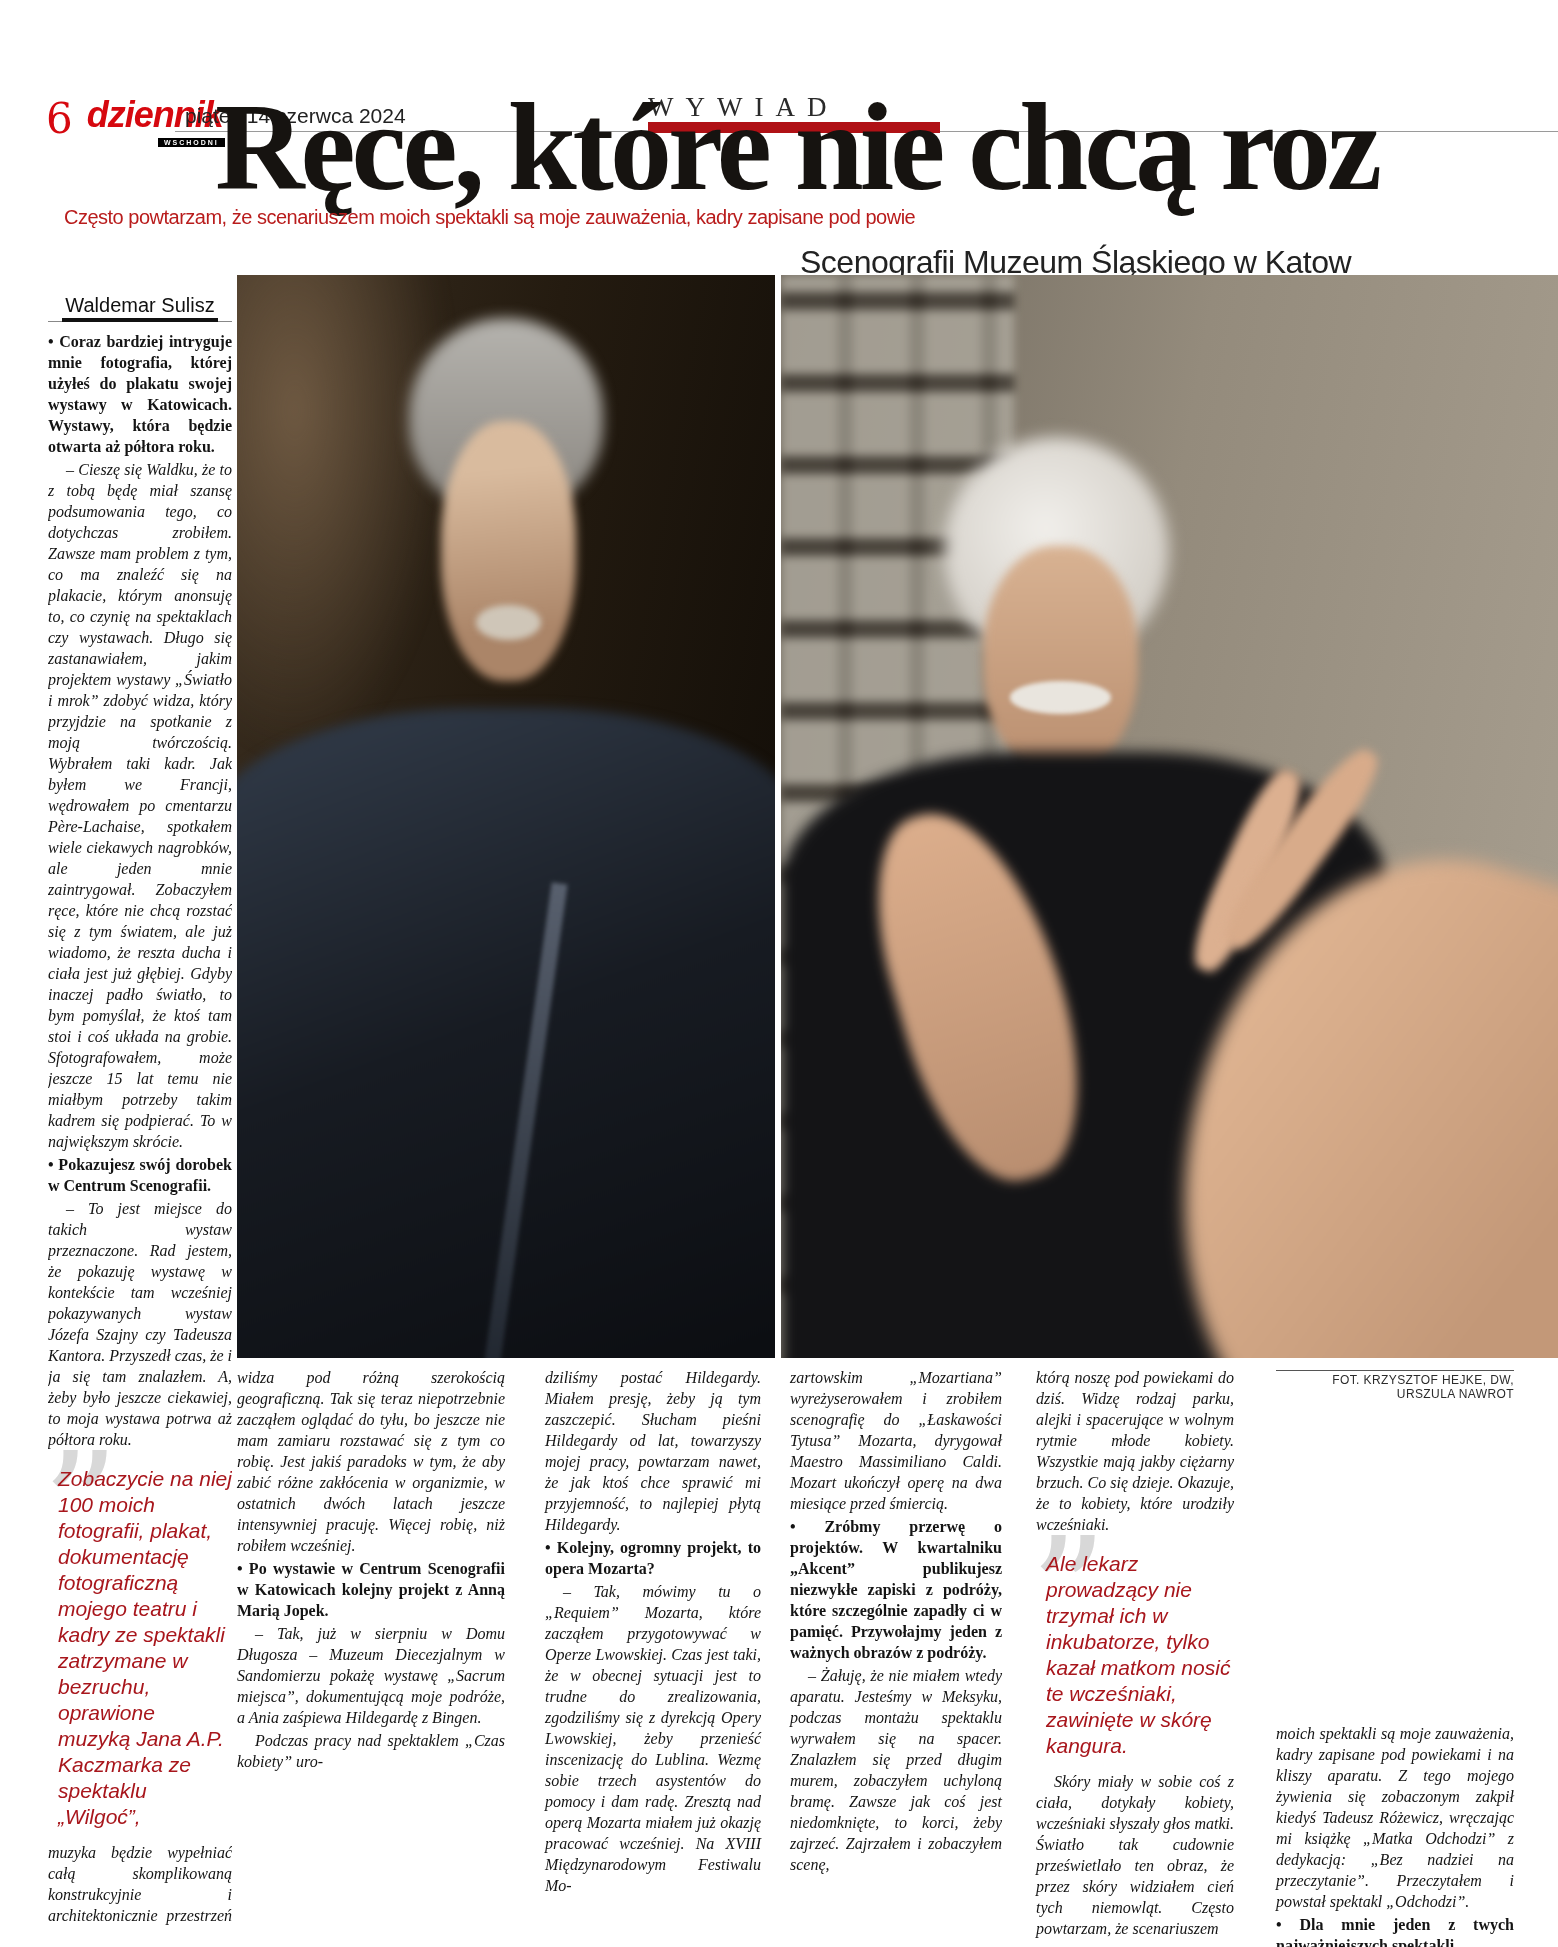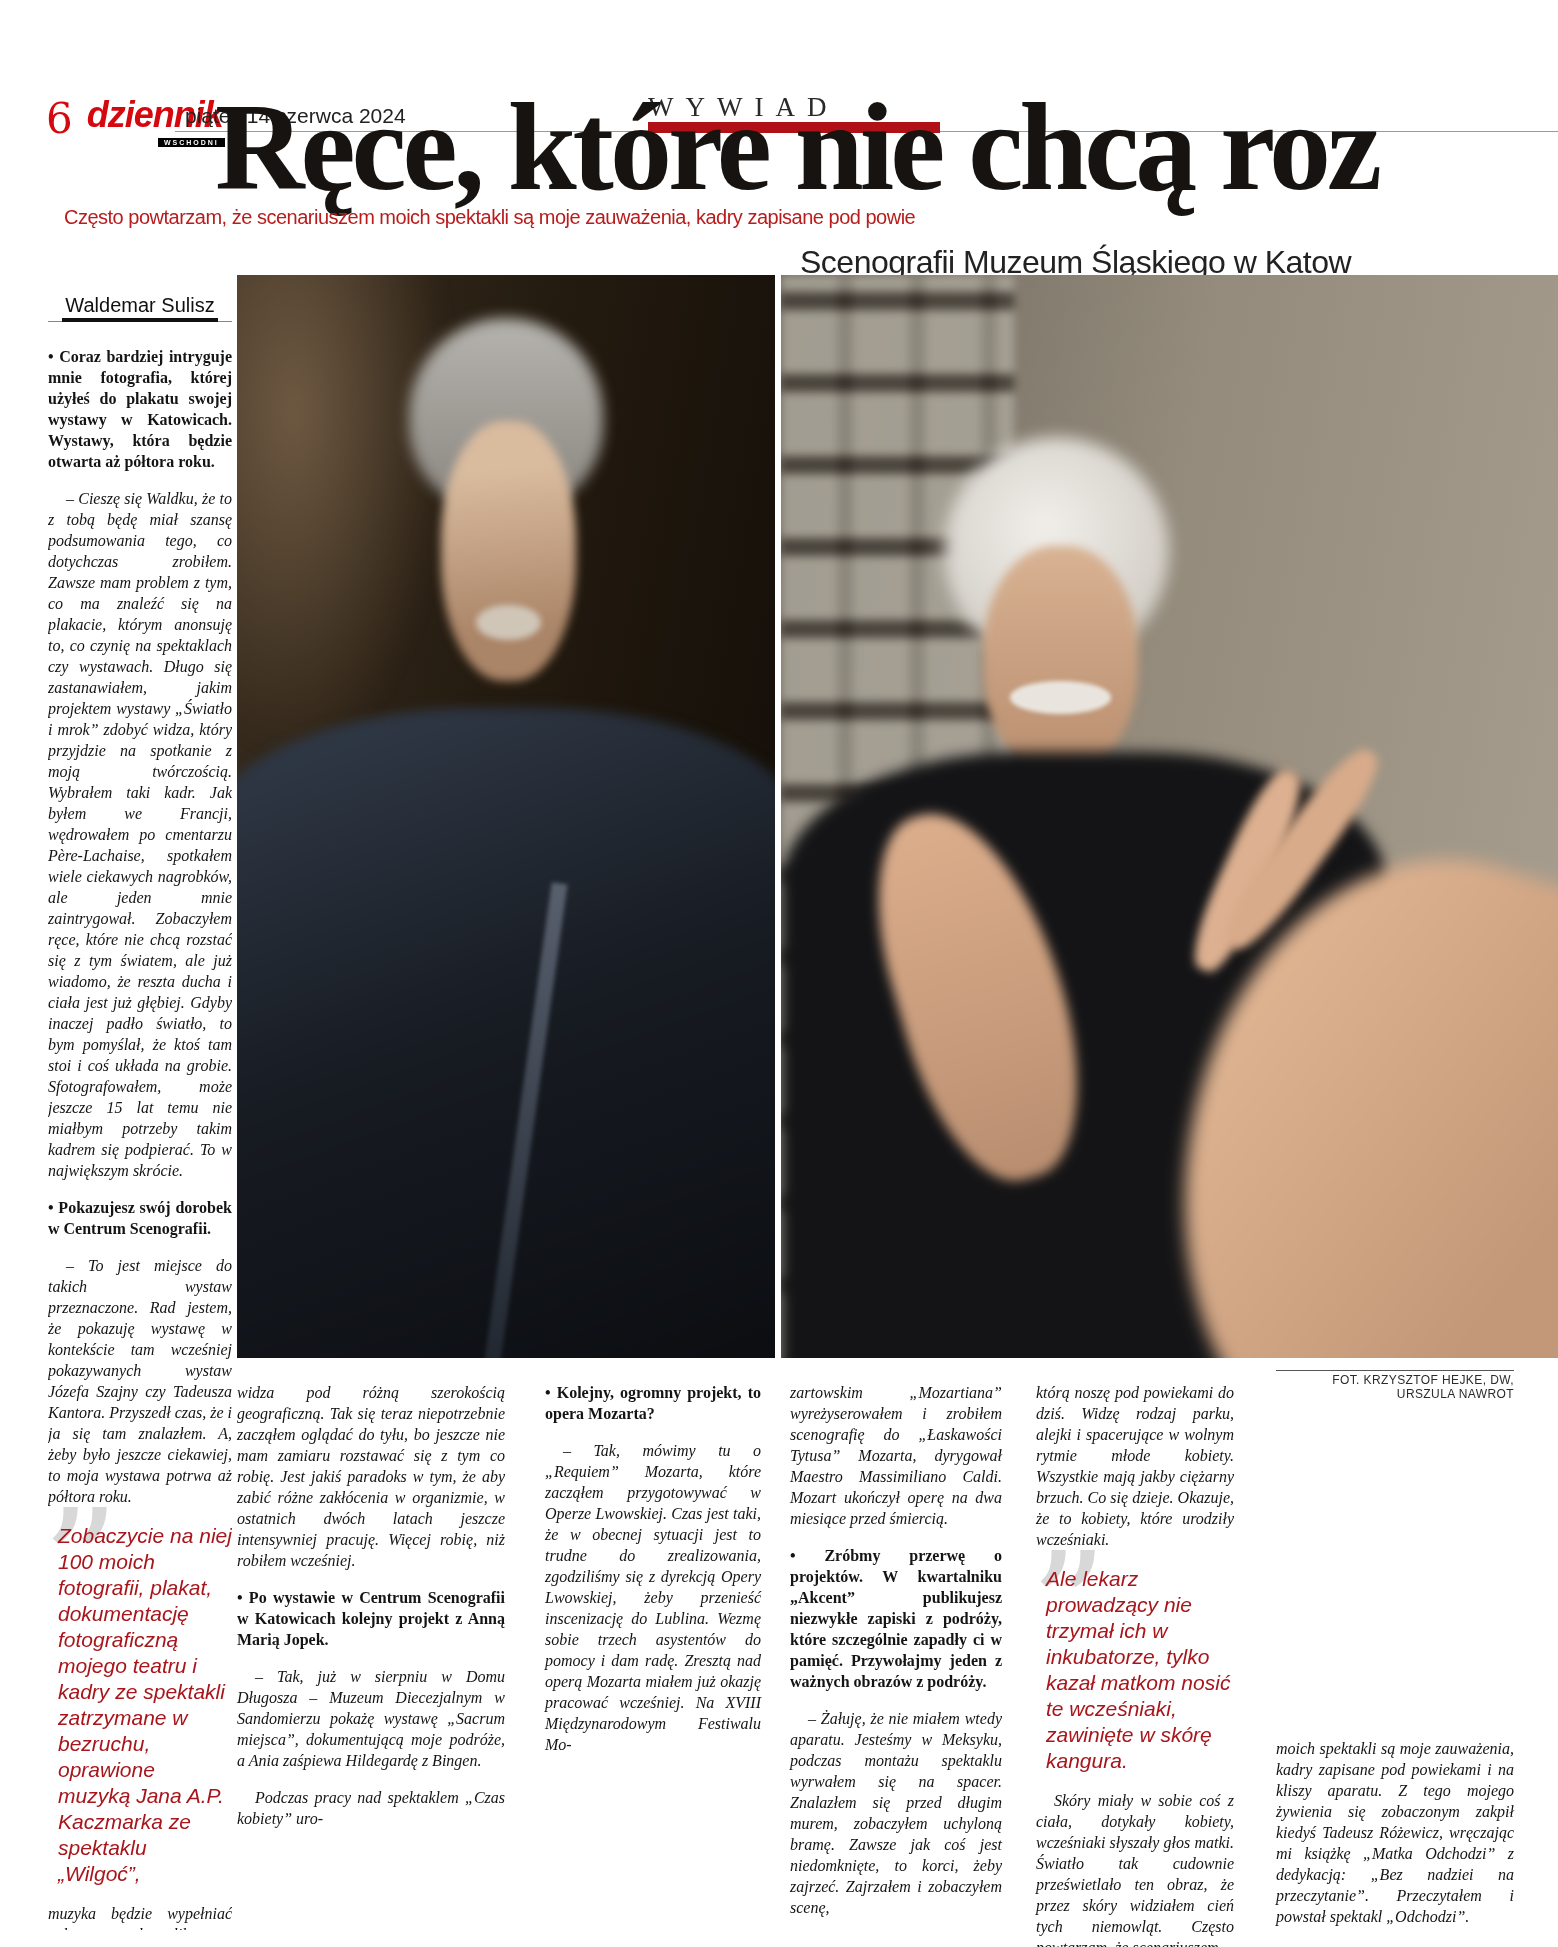--- a/index.html
+++ b/index.html
@@ -68,21 +68,21 @@
         background:#d8ab8a;filter:blur(5px);}
   
   .col{position:absolute;font-size:16px;line-height:21px;text-align:justify;color:#141414;hyphens:auto;}
   .colA{left:48px;top:330px;width:184px;height:1600px;overflow:hidden;}
   .colB{left:237px;top:1366px;width:268px;}
   .colC{left:545px;top:1366px;width:216px;}
   .colD{left:790px;top:1366px;width:212px;}
   .colE{left:1036px;top:1366px;width:198px;}
   .colF-cap{left:1276px;top:1366px;width:238px;position:absolute;}
   .colF-body{left:1276px;top:1722px;width:238px;}
-  .p{margin:16px 0 2px 0;}
+  .p{margin:1px 0 2px 0;}
   .q{font-weight:700;}
   .a{text-indent:18px;font-style:italic;}
   .noind{text-indent:0;}
   .pull{position:relative;margin:16px 0 12px 6px;padding-left:4px;font-family:"Liberation Sans",sans-serif;
         font-style:italic;font-size:21px;line-height:26px;color:#a8161c;text-align:left;hyphens:auto;}
   .pull .qmark{position:absolute;left:-12px;top:-34px;z-index:0;font-family:"DejaVu Serif",serif;
         font-size:150px;line-height:1;color:#d8d8d8;font-style:normal;}
   .pull .ptext{position:relative;z-index:1;display:block;}
   .caption{font-family:"Liberation Sans",sans-serif;font-size:17px;line-height:22px;color:#0d0d0d;text-align:left;}
   .credit{margin-top:4px;border-top:1px solid #555;padding-top:2px;text-align:right;
@@ -143,20 +143,21 @@
   </div>
 
   <div class="col colB">
     <p class="p a noind">widza pod różną szerokością geograficzną. Tak się teraz niepotrzebnie zacząłem oglądać do tyłu, bo jeszcze nie mam zamiaru rozstawać się z tym co robię. Jest jakiś paradoks w tym, że aby zabić różne zakłócenia w organizmie, w ostatnich dwóch latach jeszcze intensywniej pracuję. Więcej robię, niż robiłem wcześniej.</p>
     <p class="p q">• Po wystawie w Centrum Scenografii w Katowicach kolejny projekt z Anną Marią Jopek.</p>
     <p class="p a">– Tak, już w sierpniu w Domu Długosza – Muzeum Diecezjalnym w Sandomierzu pokażę wystawę „Sacrum miejsca”, dokumentującą moje podróże, a Ania zaśpiewa Hildegardę z Bingen.</p>
     <p class="p a">Podczas pracy nad spektaklem „Czas kobiety” uro-</p>
   </div>
 
   <div class="col colC">
+    <p class="p a noind">dziliśmy postać Hildegardy. Miałem presję, żeby ją tym zaszczepić. Słucham pieśni Hildegardy od lat, towarzyszy mojej pracy, powtarzam nawet, że jak ktoś chce sprawić mi przyjemność, to najlepiej płytą Hildegardy.</p>
     <p class="p q">• Kolejny, ogromny projekt, to opera Mozarta?</p>
     <p class="p a">– Tak, mówimy tu o „Requiem” Mozarta, które zacząłem przygotowywać w Operze Lwowskiej. Czas jest taki, że w obecnej sytuacji jest to trudne do zrealizowania, zgodziliśmy się z dyrekcją Opery Lwowskiej, żeby przenieść inscenizację do Lublina. Wezmę sobie trzech asystentów do pomocy i dam radę. Zresztą nad operą Mozarta miałem już okazję pracować wcześniej. Na XVIII Międzynarodowym Festiwalu Mo-</p>
   </div>
 
   <div class="col colD">
     <p class="p a noind">zartowskim „Mozartiana” wyreżyserowałem i zrobiłem scenografię do „Łaskawości Tytusa” Mozarta, dyrygował Maestro Massimiliano Caldi. Mozart ukończył operę na dwa miesiące przed śmiercią.</p>
     <p class="p q">• Zróbmy przerwę o projektów. W kwartalniku „Akcent” publikujesz niezwykłe zapiski z podróży, które szczególnie zapadły ci w pamięć. Przywołajmy jeden z ważnych obrazów z podróży.</p>
     <p class="p a">– Żałuję, że nie miałem wtedy aparatu. Jesteśmy w Meksyku, podczas montażu spektaklu wyrwałem się na spacer. Znalazłem się przed długim murem, zobaczyłem uchyloną bramę. Zawsze jak coś jest niedomknięte, to korci, żeby zajrzeć. Zajrzałem i zobaczyłem scenę,</p>
   </div>
 

